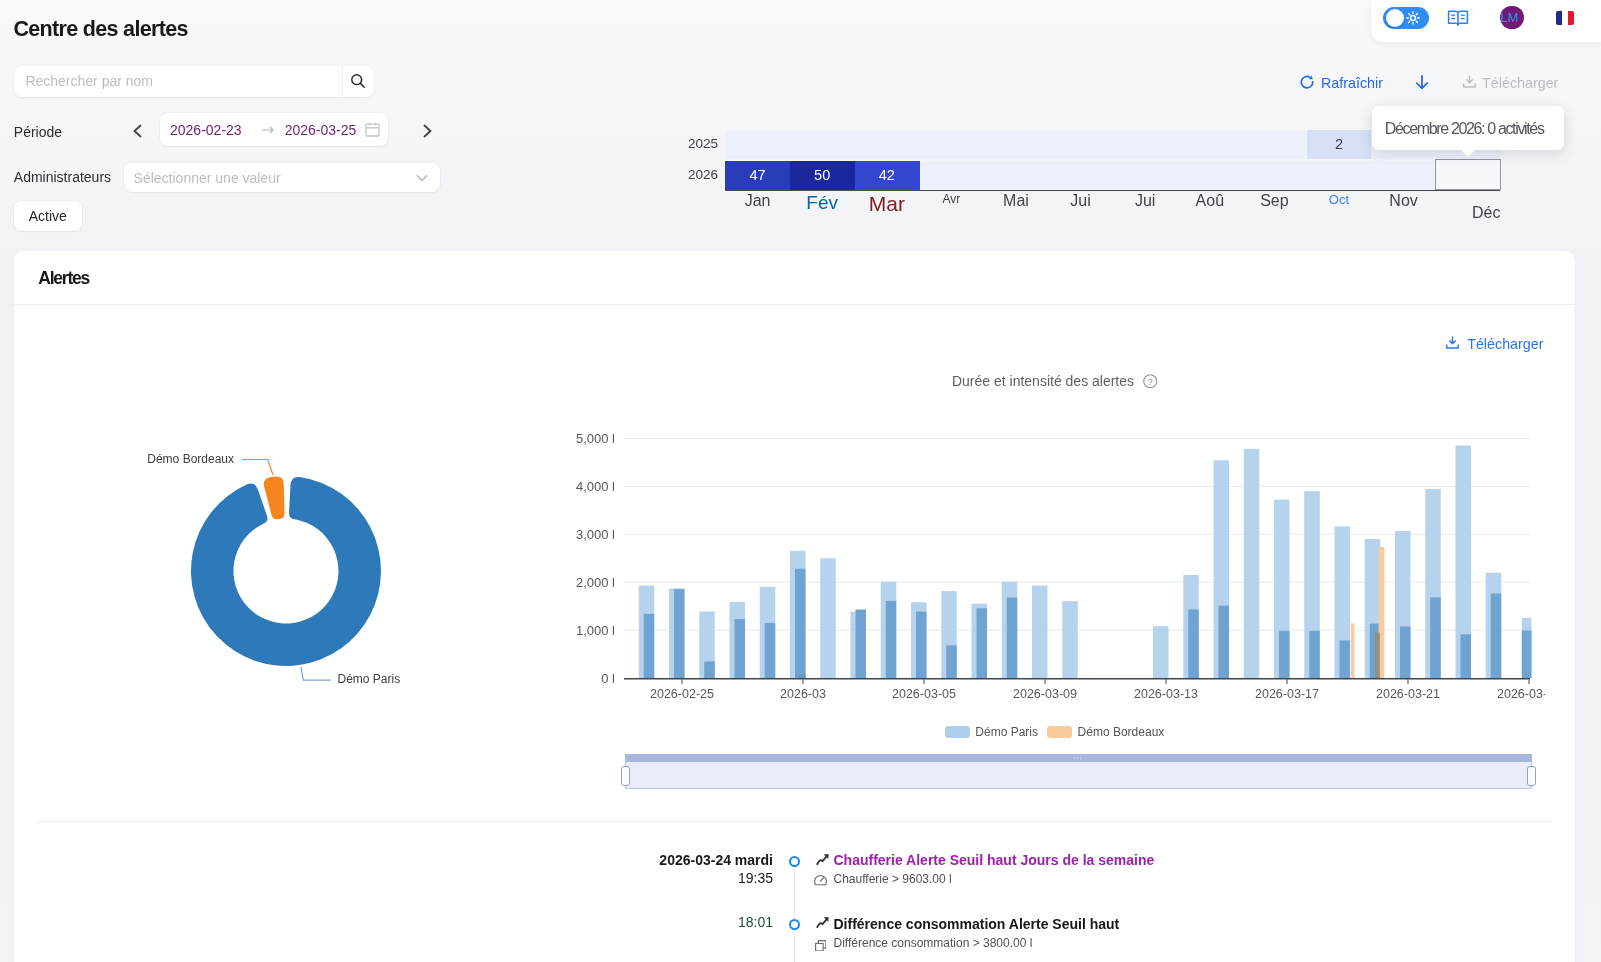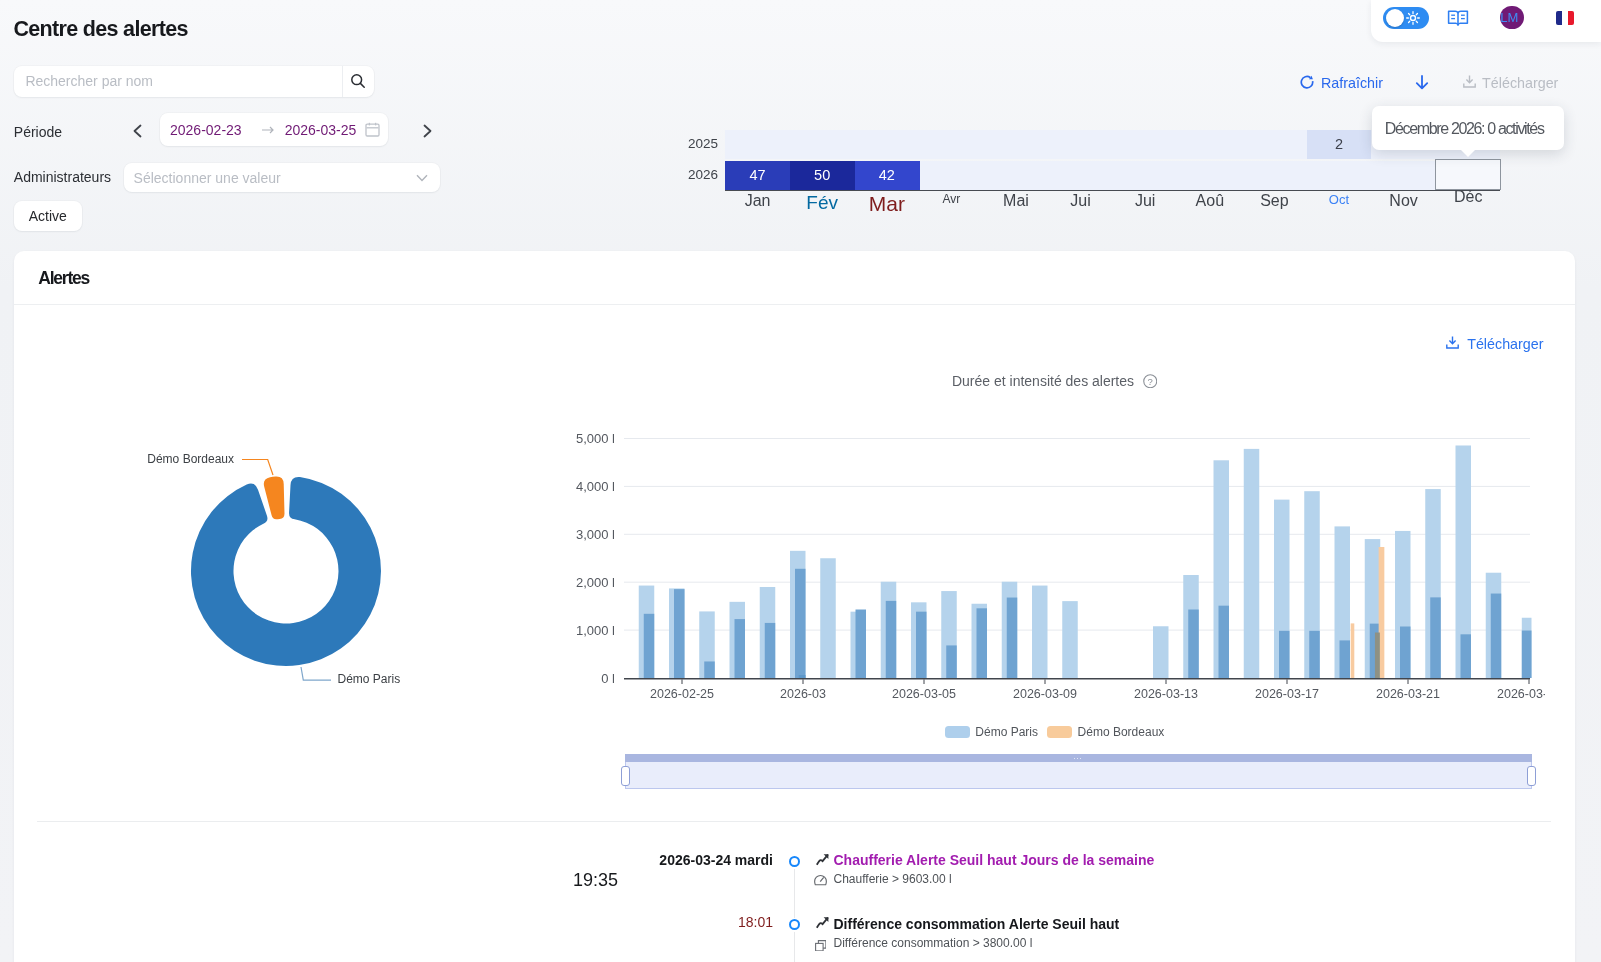--- a/index.html
+++ b/index.html
@@ -103,21 +103,21 @@
 <div style="position:absolute;left:789.9px;top:192px;width:64.6px;text-align:center;font-size:19px;color:#0369a1">Fév</div>
 <div style="position:absolute;left:854.5px;top:192px;width:64.6px;text-align:center;font-size:21px;color:#7f1d1d">Mar</div>
 <div style="position:absolute;left:919.1px;top:192px;width:64.6px;text-align:center;font-size:12px;color:#3f434a">Avr</div>
 <div style="position:absolute;left:983.7px;top:192px;width:64.6px;text-align:center;font-size:16px;color:#3f434a">Mai</div>
 <div style="position:absolute;left:1048.3px;top:192px;width:64.6px;text-align:center;font-size:16px;color:#3f434a">Jui</div>
 <div style="position:absolute;left:1112.9px;top:192px;width:64.6px;text-align:center;font-size:16px;color:#3f434a">Jui</div>
 <div style="position:absolute;left:1177.5px;top:192px;width:64.6px;text-align:center;font-size:16px;color:#3f434a">Aoû</div>
 <div style="position:absolute;left:1242.1px;top:192px;width:64.6px;text-align:center;font-size:16px;color:#3f434a">Sep</div>
 <div style="position:absolute;left:1306.7px;top:192px;width:64.6px;text-align:center;font-size:13px;color:#3b82f6">Oct</div>
 <div style="position:absolute;left:1371.3px;top:192px;width:64.6px;text-align:center;font-size:16px;color:#3f434a">Nov</div>
-<div style="position:absolute;left:1435.9px;top:188px;width:64.6px;text-align:center;font-size:16px;color:#3f434a">Déc</div>
+<div style="position:absolute;left:1435.9px;top:204px;width:64.6px;text-align:right;font-size:16px;color:#3f434a">Déc</div>
 <div style="position:absolute;right:883px;top:136.2px;font-size:13.5px;color:#3f434a">2025</div>
 <div style="position:absolute;right:883px;top:167.2px;font-size:13.5px;color:#3f434a">2026</div>
 
 <div class="abs" style="left:1372px;top:106.3px;width:192px;height:43.6px;background:#fff;border-radius:7px;box-shadow:0 4px 14px rgba(40,50,70,.16);z-index:5"></div>
 <div class="abs" style="left:1384.8px;top:119.9px;font-size:16px;letter-spacing:-1.35px;color:#53575e;z-index:6">Décembre 2026: 0 activités</div>
 <div class="abs" style="left:1461px;top:149.9px;width:0;height:0;border-left:7px solid transparent;border-right:7px solid transparent;border-top:7px solid #fff;z-index:5"></div>
 
 <svg class="abs" style="left:1299.5px;top:74.8px" width="14" height="14" viewBox="0 0 14 14">
  <path d="M12.61,6.21 A5.7,5.7 0 1 1 10.27,2.53" fill="none" stroke="#2968ed" stroke-width="1.7"></path>
  <path d="M12.9,4.3 L9.0,4.3 L11.5,0.7 Z" fill="#2968ed"></path>
@@ -254,22 +254,22 @@
 
 <div class="abs" style="left:625px;top:754.3px;width:906.8px;height:8.1px;background:#a9b6e0"></div>
 <div class="abs" style="left:1073.5px;top:757.6px;width:1.6px;height:1.6px;background:#f4f6fd;border-radius:50%;box-shadow:3px 0 0 #f4f6fd,6px 0 0 #f4f6fd"></div>
 <div class="abs" style="left:625px;top:762.4px;width:906.8px;height:26.2px;background:#e9edfb;border:1px solid #bcc7ee;border-top:none"></div>
 <div class="abs" style="left:620.6px;top:765.5px;width:9.4px;height:20px;background:#fff;border:1px solid #8e9fd6;border-radius:3px;z-index:2"></div>
 <div class="abs" style="left:1526.6px;top:765.5px;width:9.4px;height:20px;background:#fff;border:1px solid #8e9fd6;border-radius:3px;z-index:2"></div>
 
 <div class="abs" style="left:37px;top:820.8px;width:1514px;height:1px;background:#ebedef"></div>
 
 <div class="abs" style="left:573px;top:852.3px;width:200px;text-align:right;font-size:14px;font-weight:bold;color:#17191c">2026-03-24 mardi</div>
-<div class="abs" style="left:573px;top:869.8px;width:200px;font-size:18px;color:#17191c">19:35</div>
-<div class="abs" style="left:573px;top:914.4px;width:200px;text-align:right;font-size:14px;color:#7f1d1d">18:01</div>
+<div class="abs" style="left:573px;top:869.8px;width:200px;text-align:right;font-size:14px;color:#17191c">19:35</div>
+<div class="abs" style="left:573px;top:914.4px;width:200px;text-align:right;font-size:14px;color:#14532d">18:01</div>
 <div class="abs" style="left:793.5px;top:868.5px;width:1.5px;height:49px;background:#e7e8ea"></div>
 <div class="abs" style="left:793.5px;top:932px;width:1.5px;height:30px;background:#e7e8ea"></div>
 <div class="abs" style="left:788.5px;top:855.7px;width:11px;height:11px;border:2.6px solid #1787fb;border-radius:50%;background:#fff"></div>
 <div class="abs" style="left:788.5px;top:919.2px;width:11px;height:11px;border:2.6px solid #1787fb;border-radius:50%;background:#fff"></div>
 <svg class="abs" style="left:815.5px;top:852.5px" width="13" height="13" viewBox="0 0 13 13">
     <path d="M0.8,11.8 C4,6.5 4.6,6.2 6.6,8.2 L12,1.5" fill="none" stroke="#2f3237" stroke-width="1.9"></path>
     <path d="M7.6,1.2 L12.4,1.2 L12.4,6 Z" fill="#2f3237"></path>
   </svg>
 <div class="abs" style="left:833.5px;top:852.3px;font-size:14px;font-weight:bold;color:#a21caf">Chaufferie Alerte Seuil haut Jours de la semaine</div>
 <svg class="abs" style="left:814px;top:874.2px" width="13" height="11.5" viewBox="0 0 13 11.5">

